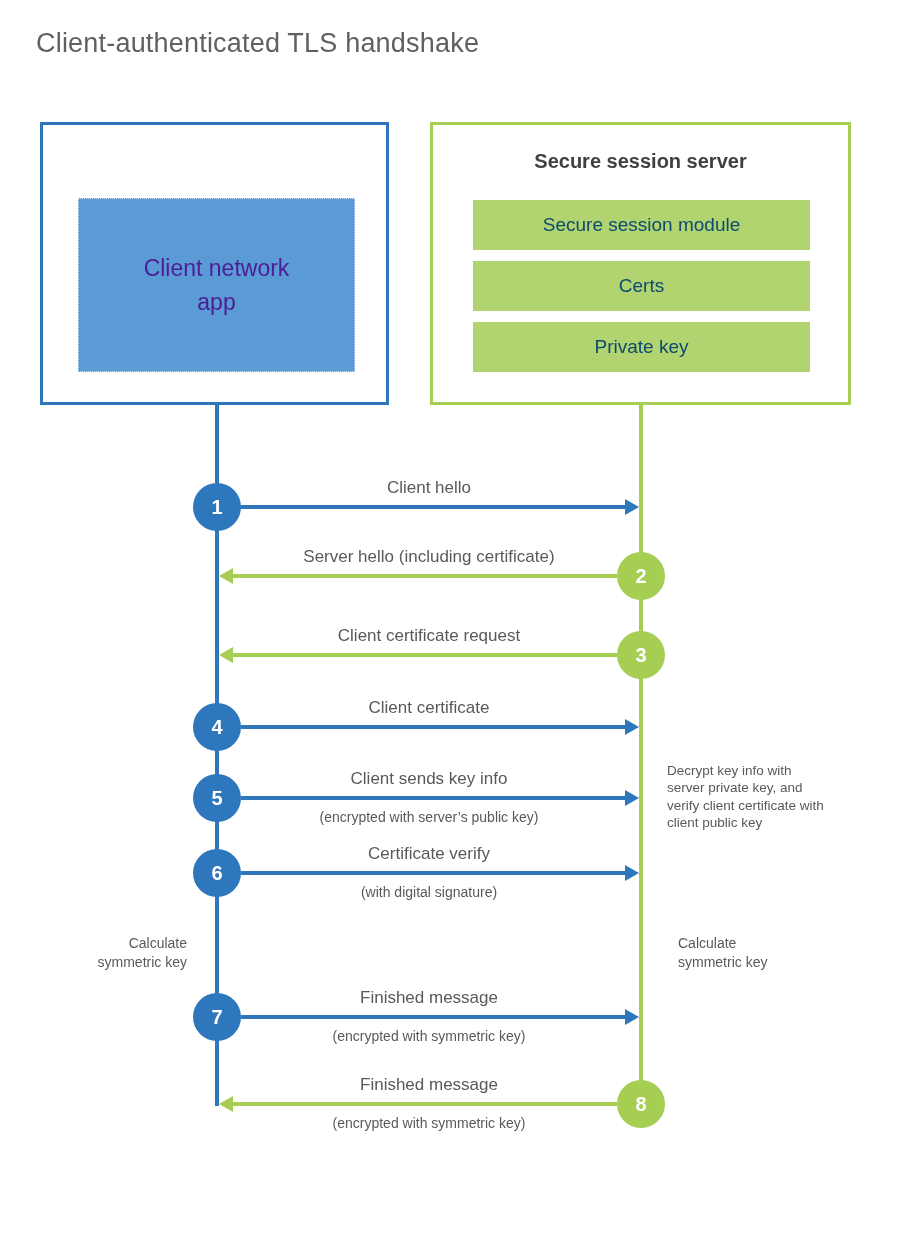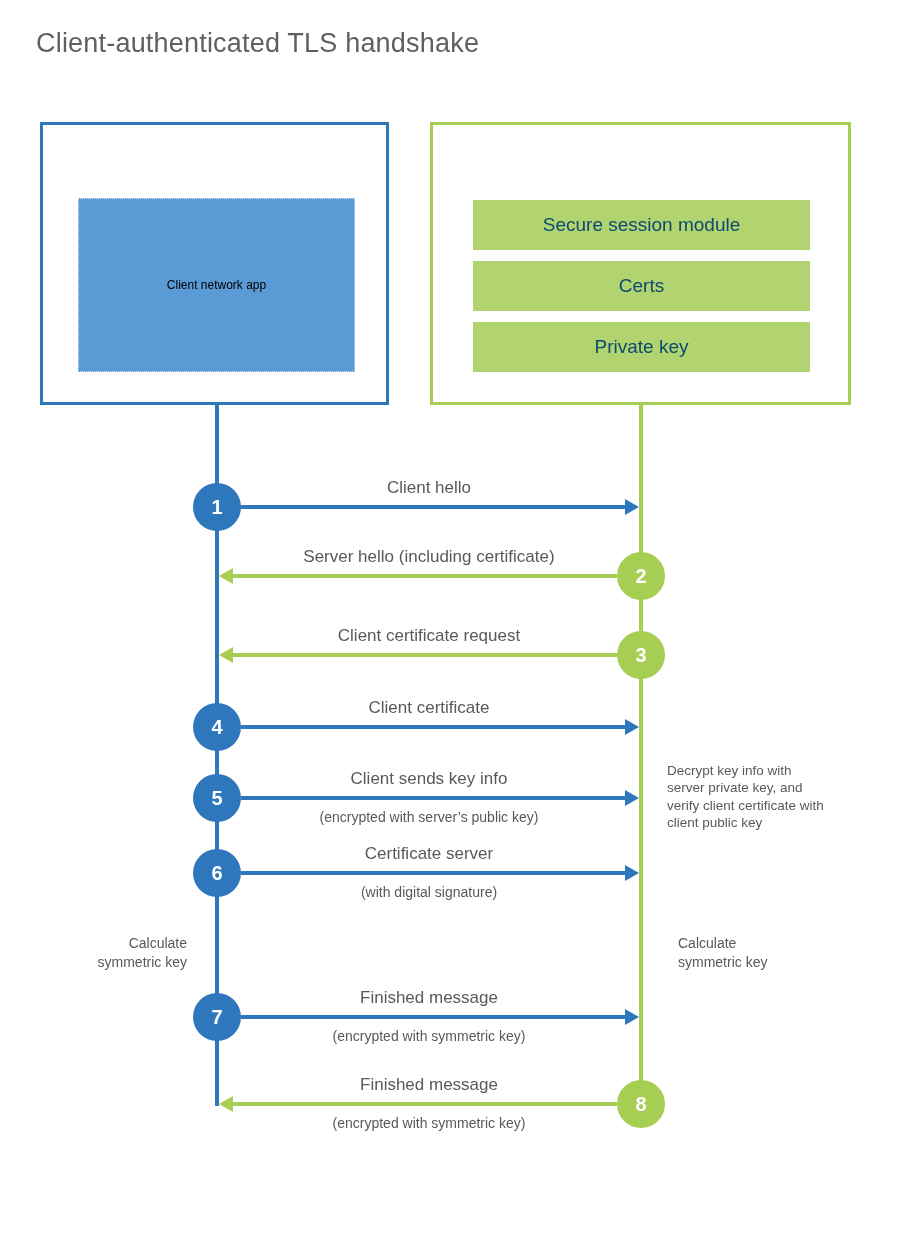--- a/index.html
+++ b/index.html
@@ -24,21 +24,21 @@
   .client-box{left:40px;width:349px;border:3px solid var(--blue);}
   .server-box{left:430px;width:421px;border:3px solid var(--green);}
   .box-title{
     margin-top:25px;text-align:center;
     font-size:20px;font-weight:700;color:var(--heading);
   }
   .app-box{
     position:absolute;left:35px;top:73px;width:277px;height:174px;
     background:var(--blue-fill);border:1px dotted #cfe0f2;
     display:flex;align-items:center;justify-content:center;text-align:center;
-    color:#000000;font-size:12px;line-height:1.5;
+    color:#4c1d95;font-size:23px;line-height:1.5;
   }
   .app-box span{display:inline-block;max-width:155px;}
   .server-bar{
     position:absolute;left:40px;width:337px;height:50px;
     background:var(--green-fill);
     display:flex;align-items:center;justify-content:center;
     color:#0c4a6e;font-size:19px;
   }
   .bar-0{top:75px;}
   .bar-1{top:136px;}
@@ -98,20 +98,21 @@
 
   <div class="page-title">Client-authenticated TLS handshake</div>
 
   <div class="actor-box client-box">
     <div class="app-box">
       <span>Client network app</span>
     </div>
   </div>
 
   <div class="actor-box server-box">
+    <div class="box-title">Secure session server</div>
     <div class="server-bar bar-0">Secure session module</div>
     <div class="server-bar bar-1">Certs</div>
     <div class="server-bar bar-2">Private key</div>
   </div>
 
   <div class="vline blue"></div>
   <div class="vline green"></div>
 
   <div id="steps">
       <div class="step-arrow blue right" style="top: 505px;"></div>
@@ -125,21 +126,21 @@
       <div class="step-label" style="top: 623px;">Client certificate request</div>
       <div class="step-arrow blue right" style="top: 725px;"></div>
       <div class="step-circle blue" style="top: 703px;">4</div>
       <div class="step-label" style="top: 695px;">Client certificate</div>
       <div class="step-arrow blue right" style="top: 796px;"></div>
       <div class="step-circle blue" style="top: 774px;">5</div>
       <div class="step-label" style="top: 766px;">Client sends key info</div>
       <div class="step-sublabel" style="top: 807px;">(encrypted with server’s public key)</div>
       <div class="step-arrow blue right" style="top: 871px;"></div>
       <div class="step-circle blue" style="top: 849px;">6</div>
-      <div class="step-label" style="top: 841px;">Certificate server</div>
+      <div class="step-label" style="top: 841px;">Certificate verify</div>
       <div class="step-sublabel" style="top: 882px;">(with digital signature)</div>
       <div class="step-arrow blue right" style="top: 1015px;"></div>
       <div class="step-circle blue" style="top: 993px;">7</div>
       <div class="step-label" style="top: 985px;">Finished message</div>
       <div class="step-sublabel" style="top: 1026px;">(encrypted with symmetric key)</div>
       <div class="step-arrow green left" style="top: 1102px;"></div>
       <div class="step-circle green" style="top: 1080px;">8</div>
       <div class="step-label" style="top: 1072px;">Finished message</div>
       <div class="step-sublabel" style="top: 1113px;">(encrypted with symmetric key)</div>
     </div>

